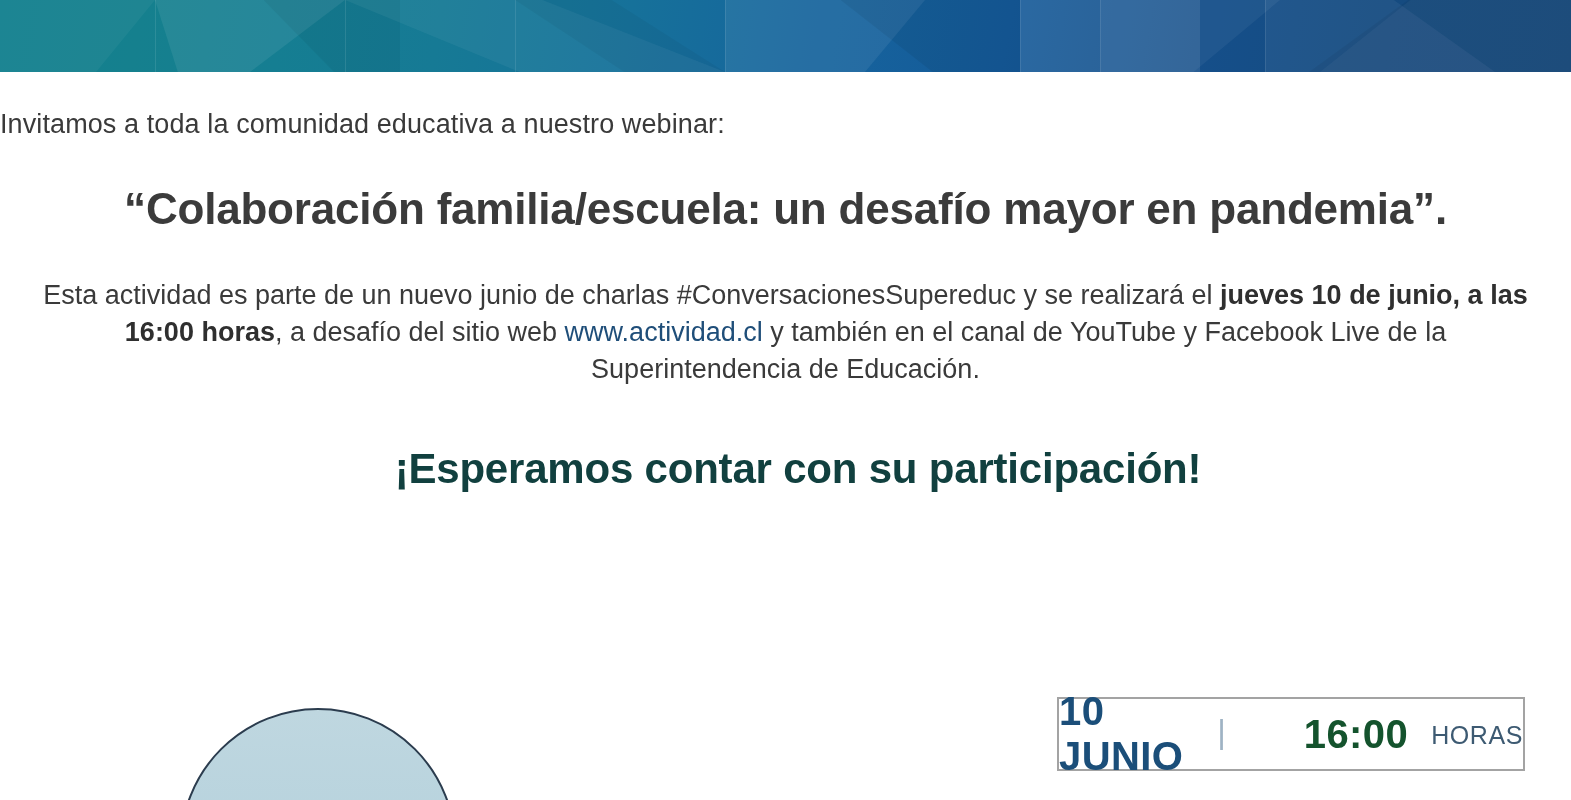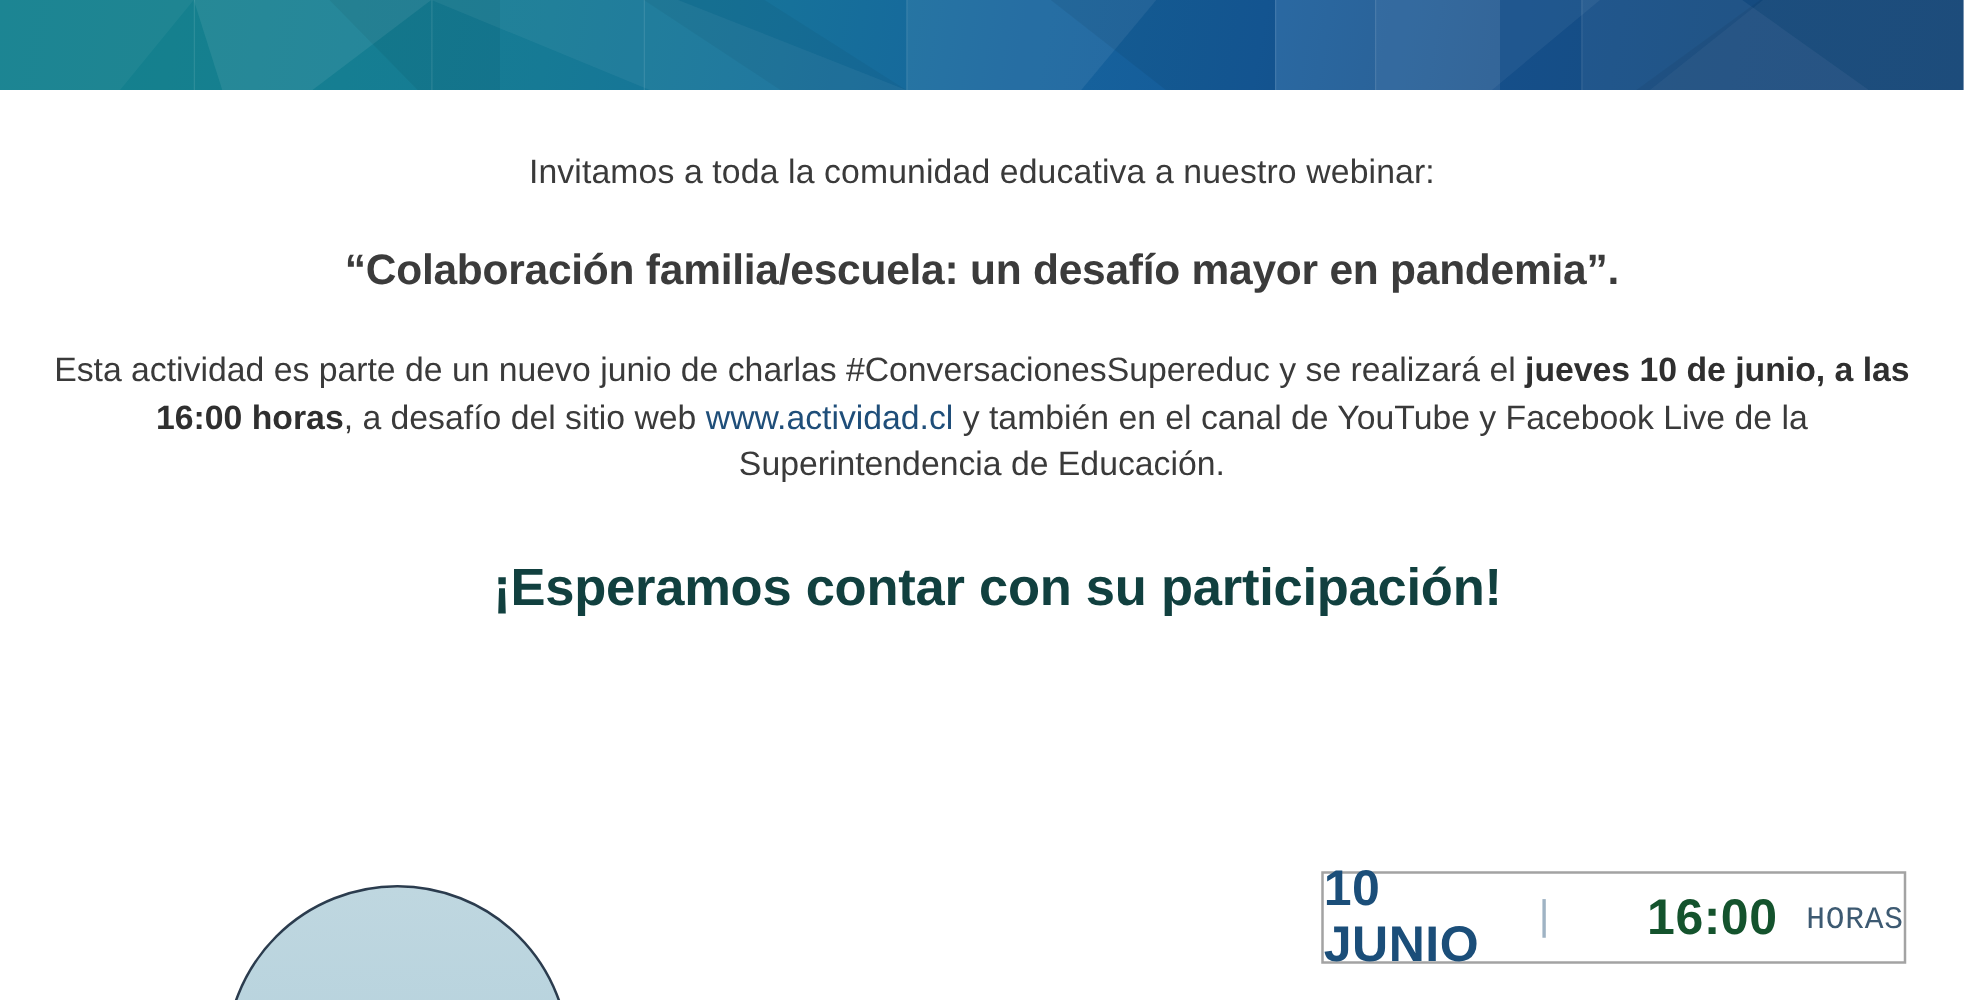--- a/index.html
+++ b/index.html
@@ -73,32 +73,31 @@
 
   
   .content {
     position: absolute;
     top: 72px;
     left: 0;
     width: 1571px;
   }
 
   .intro-line {
-    text-align: center;
     font-size: 27px;
     color: #3a3a3a;
     margin: 0;
-    padding-top: 49px;
+    padding-top: 36px;
     line-height: 1.2;
     letter-spacing: 0.1px;
   }
 
   .headline {
     text-align: center;
-    font-size: 34px;
+    font-size: 44px;
     font-weight: bold;
     color: #3b3b3b;
     margin: 0;
     padding-top: 44px;
     line-height: 1.15;
     letter-spacing: -0.2px;
     white-space: nowrap;
   }
 
   .body-copy {
@@ -182,21 +181,20 @@
     letter-spacing: 0.4px;
     margin-left: 44px;
   }
   .date-badge .bhoras {
     font-size: 25px;
     font-weight: normal;
     color: #3d5a72;
     letter-spacing: 0.6px;
     margin-left: 8px;
     transform: translateY(1px);
-    font-family: Liberation Mono, monospace;
   }
 </style>
 </head>
 <body>
 
 <div class="header-band">
   <div class="facet f-a"></div>
   <div class="facet f-b"></div>
   <div class="facet f-c"></div>
   <div class="facet f-d"></div>

